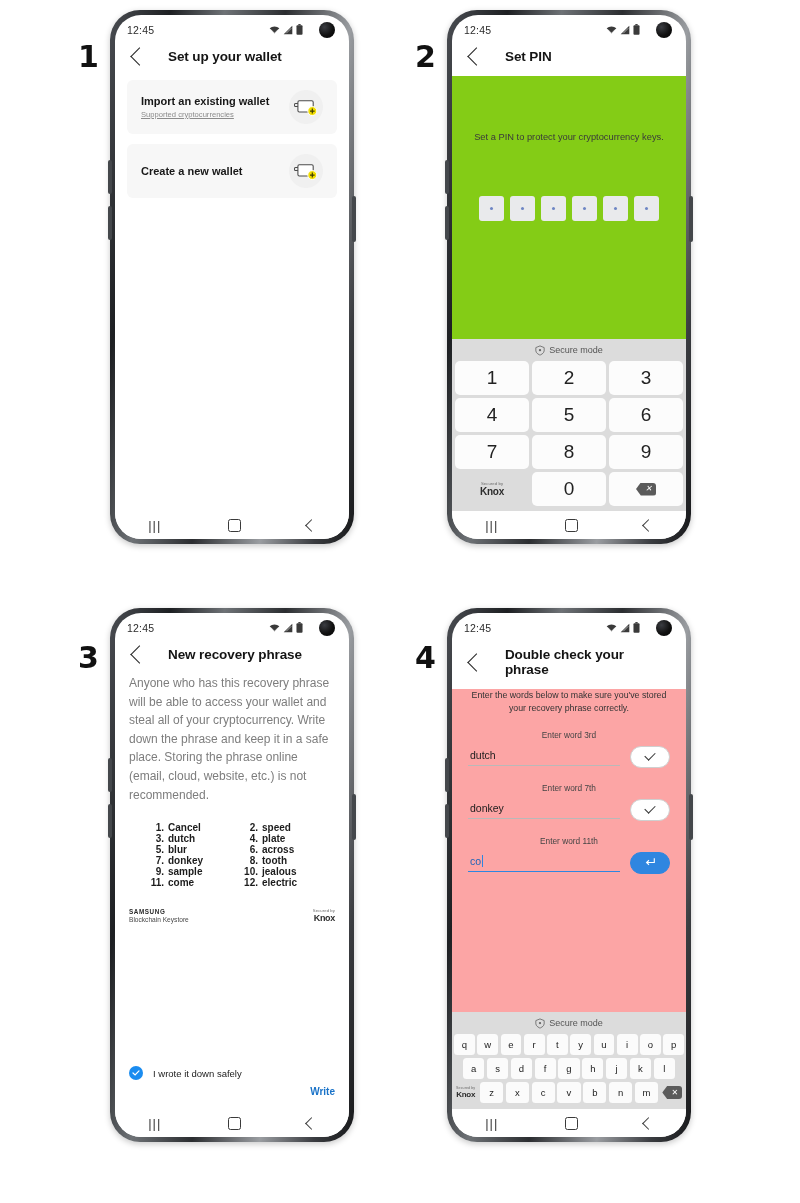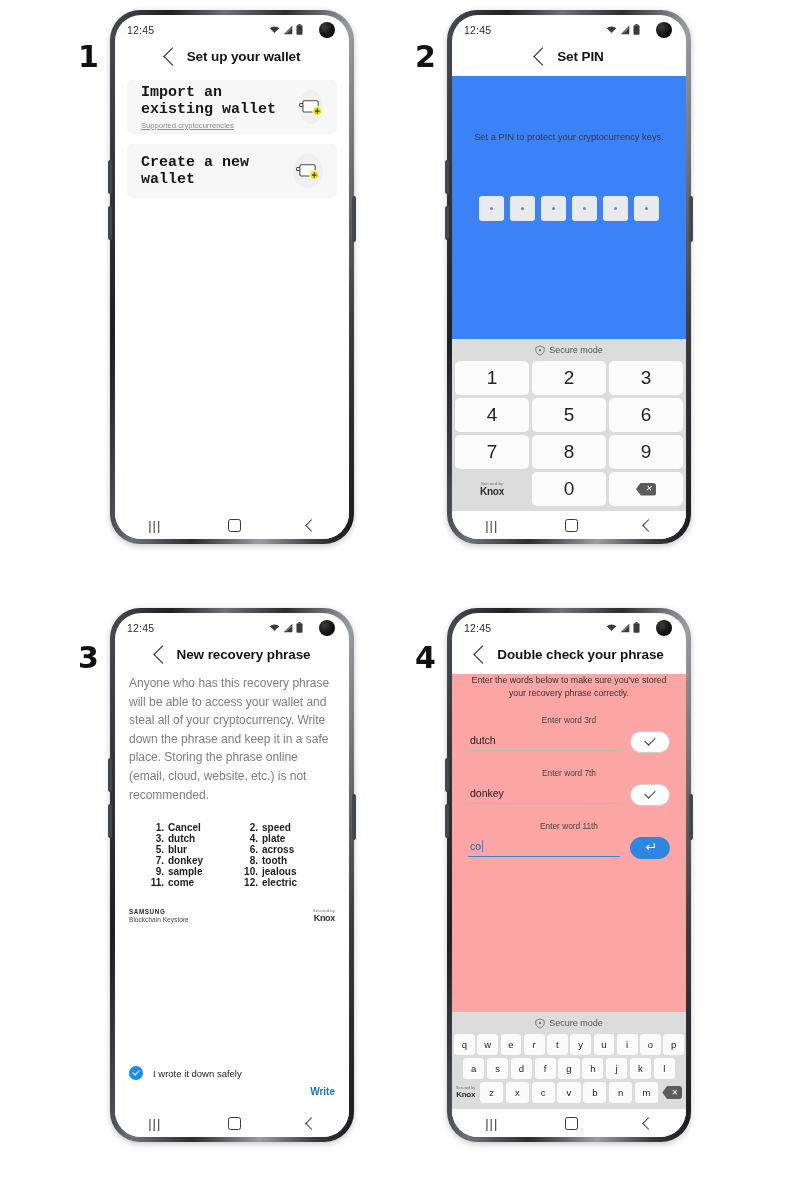--- a/index.html
+++ b/index.html
@@ -61,41 +61,41 @@
     padding:0 12px;position:relative;
   }
   .clock{font-size:10.5px;color:#2b2b2b;letter-spacing:.2px;}
   .status-icons{position:absolute;right:46px;top:9px;display:flex;align-items:center;gap:3px;}
   .punchhole{
     position:absolute;right:14px;top:7px;width:16px;height:16px;border-radius:50%;
     background:radial-gradient(circle at 34% 32%,#3b3d42 0%,#111 55%,#000 100%);
   }
 
   
-  .appbar{display:flex;align-items:center;gap:8px;padding:4px 16px 12px 16px;flex:0 0 auto;justify-content:center;}
+  .appbar{display:flex;align-items:center;gap:22px;padding:4px 16px 12px 16px;flex:0 0 auto;}
   .back-chev{width:12px;height:12px;border-left:1.7px solid #222;border-bottom:1.7px solid #222;transform:rotate(45deg);margin-left:2px;}
   .appbar-title{font-size:13.5px;font-weight:bold;color:#141414;letter-spacing:-.1px;}
 
   
   .body1{padding:4px 12px;flex:1;display:flex;flex-direction:column;gap:10px;background:#fff;}
   .wcard{
     background:#f7f7f7;border-radius:6px;height:54px;
     display:flex;align-items:center;justify-content:space-between;
     padding:0 14px 0 14px;position:relative;
   }
   .wcard-texts{display:flex;flex-direction:column;gap:3px;}
-  .wcard-title{font-size:15px;font-weight:bold;color:#171717;font-family:Liberation Mono, monospace;}
+  .wcard-title{font-size:11px;font-weight:bold;color:#171717;}
   .wcard-sub{font-size:7.6px;color:#8b8b8b;text-decoration:underline;}
   .wallet-badge{
     width:34px;height:34px;border-radius:50%;background:#f0f0f0;
     display:flex;align-items:center;justify-content:center;
   }
 
   
-  .pin-body{flex:1;display:flex;flex-direction:column;align-items:center;background:#3b82f6;}
+  .pin-body{flex:1;display:flex;flex-direction:column;align-items:center;background:#84cc16;}
   .pin-desc{font-size:9.3px;color:#3a3a3a;margin-top:56px;text-align:center;}
   .pin-dots{display:flex;gap:6px;margin-top:54px;}
   .pin-box{
     width:25px;height:25px;background:#e9eaec;border-radius:3px;
     display:flex;align-items:center;justify-content:center;
   }
   .pin-dot{width:3.5px;height:3.5px;border-radius:50%;background:#6e86c4;}
 
   .keypad-wrap{background:#dcdcdc;flex:0 0 auto;padding:0 0 2px 0;}
   .secure-mode{

